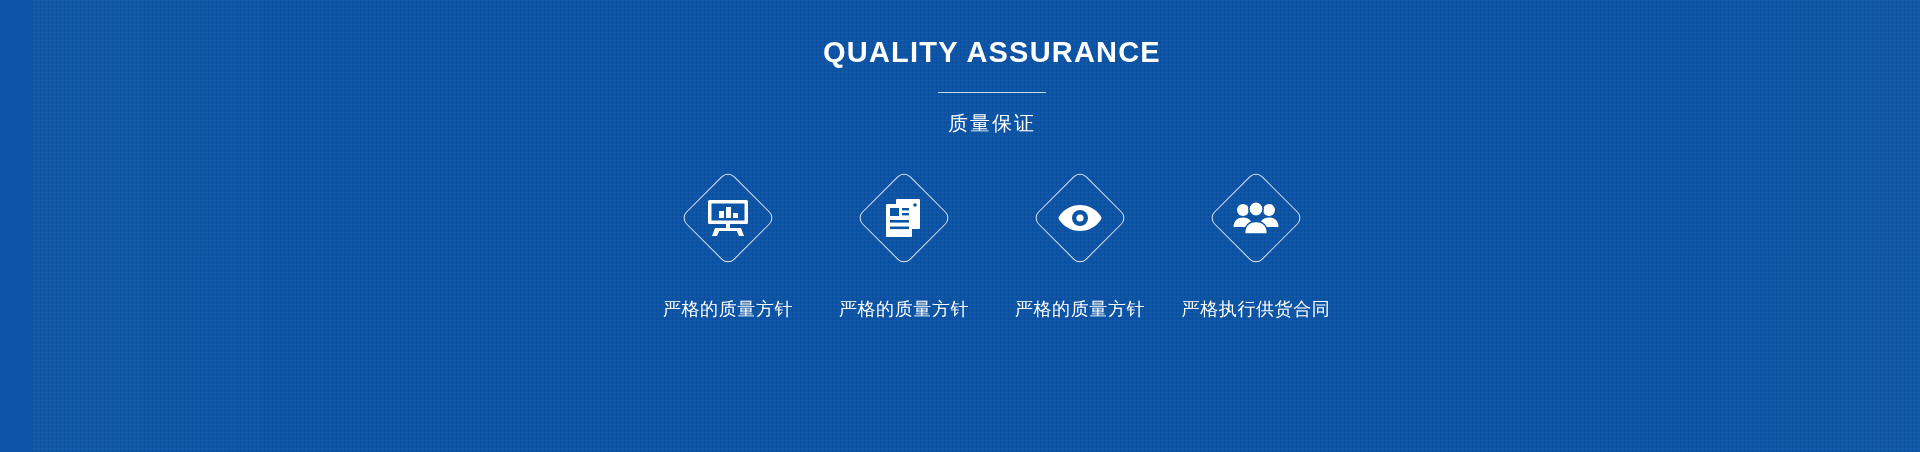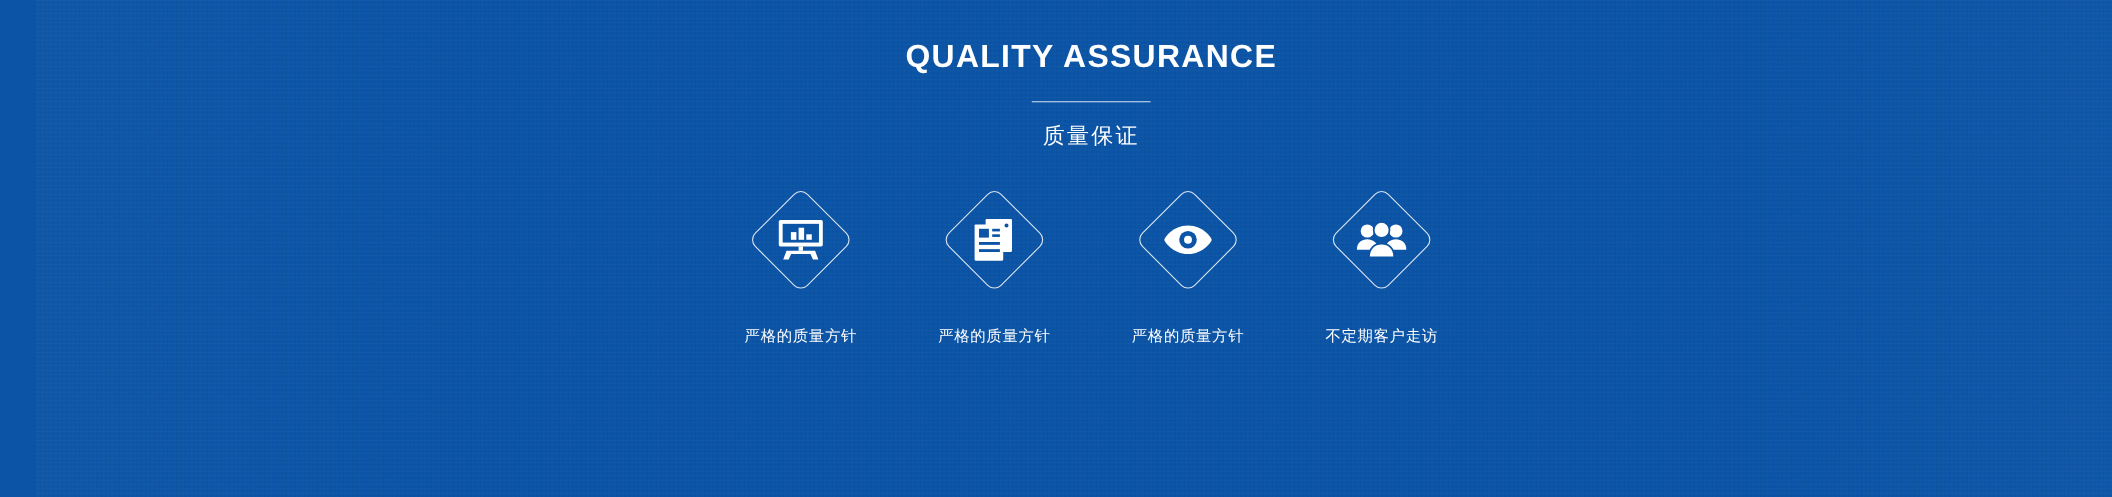--- a/index.html
+++ b/index.html
@@ -109,21 +109,21 @@
     height: 46px;
     display: flex;
     align-items: center;
     justify-content: center;
   }
   .diamond-inner svg {
     display: block;
   }
   .feature-label {
     margin-top: 26px;
-    font-size: 14px;
+    font-size: 18px;
     color: #ffffff;
     letter-spacing: 0.6px;
     white-space: nowrap;
     font-family: Liberation Sans, sans-serif;
   }
 </style>
 </head>
 <body>
 
 <div class="banner">
@@ -190,18 +190,18 @@
           <svg width="46" height="34" viewBox="0 0 46 34" fill="#ffffff" aria-hidden="true">
             <circle cx="10" cy="9" r="6"></circle>
             <path d="M0.5 26 C0.5 19.5 5 16.5 10 16.5 C15 16.5 19.5 19.5 19.5 26 Z"></path>
             <circle cx="36" cy="9" r="6"></circle>
             <path d="M26.5 26 C26.5 19.5 31 16.5 36 16.5 C41 16.5 45.5 19.5 45.5 26 Z"></path>
             <circle cx="23" cy="8" r="7.2" stroke="#0b54a6" stroke-width="1.6"></circle>
             <path d="M11.5 33 C11.5 24.5 16.5 20.5 23 20.5 C29.5 20.5 34.5 24.5 34.5 33 Z" stroke="#0b54a6" stroke-width="1.6"></path>
           </svg>
         </div>
       </div>
-      <div class="feature-label">不定期客户走访</div>
+      <div class="feature-label">严格执行供货合同</div>
     </div>
 
 
   </div>
 </div>
 
 </body></html>

